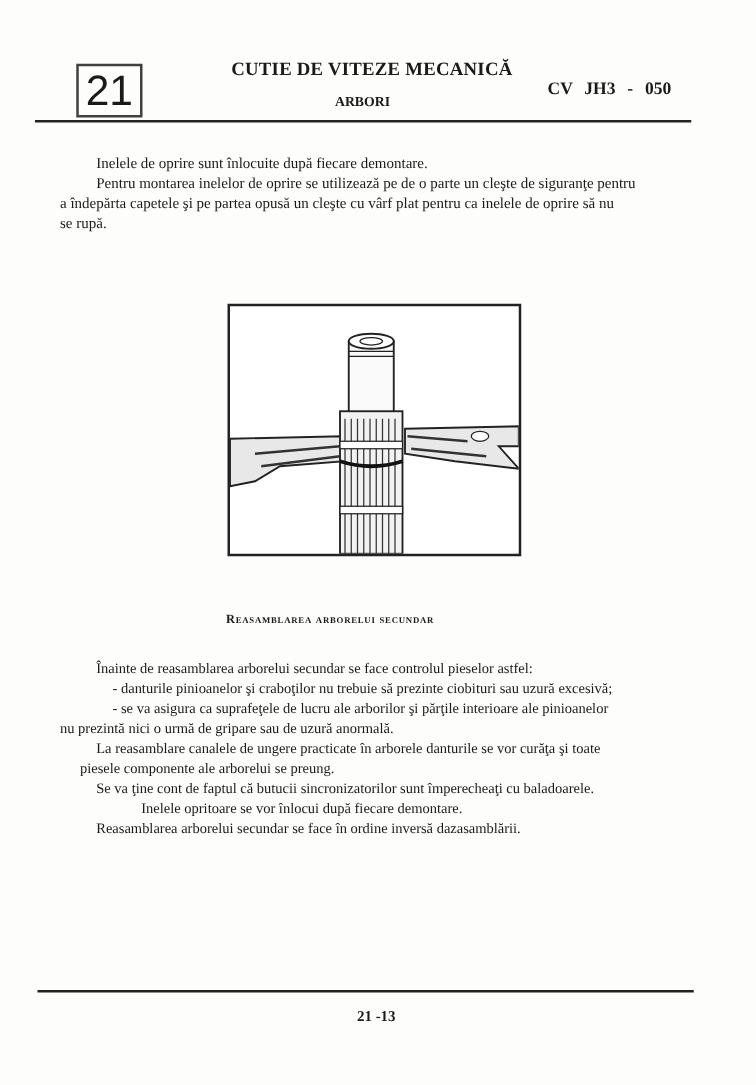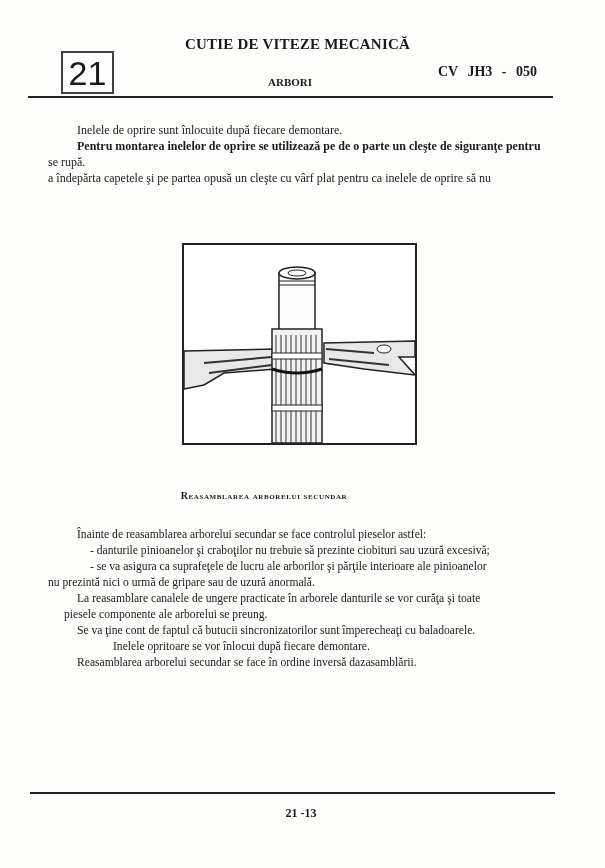--- a/index.html
+++ b/index.html
@@ -1,50 +1,50 @@
 <!DOCTYPE html>
 <html><head>
 <meta charset="utf-8">
 <style>
   html, body { margin:0; padding:0; }
   body { width:605px; height:868px; background:#fdfdfb; position:relative; overflow:hidden;
          font-family:"Liberation Serif", serif; color:#1a1a1a; }
   .chapter-box { position:absolute; left:61px; top:51px; width:53px; height:43px;
                  border:2px solid #404040; box-sizing:border-box; font-size:34px; line-height:40px;
                  text-align:center; font-family:"Liberation Sans", sans-serif; }
-  .title { position:absolute; left:185px; top:36px; font-size:15px; font-weight:bold; letter-spacing:0.2px;font-family:Liberation Serif, serif; }
+  .title { position:absolute; left:185px; top:48px; font-size:15px; font-weight:bold; letter-spacing:0.2px;font-family:Liberation Serif, serif; }
   .subtitle { position:absolute; left:268px; top:76px; font-size:11px; font-weight:bold; }
   .code { position:absolute; left:438px; top:64px; font-size:14px; font-weight:bold; word-spacing:6px; }
   .rule-top { position:absolute; left:28px; top:96px; width:525px; height:2px; background:#222; }
   .rule-bottom { position:absolute; left:30px; top:792px; width:525px; height:1.5px; background:#222; }
   .para { position:absolute; font-size:12px; line-height:16px; width:500px; }
   .p1 { left:77px; top:122px; }
-  .p2 { left:77px; top:138px;font-weight:bold; }
+  .p2 { left:77px; top:138px; }
   .p2b { left:48px; top:154px; width:540px; }
   .figure { position:absolute; left:182px; top:243px; width:235px; height:202px;
             border:2px solid #222; box-sizing:border-box; background:#fff; }
   .section-heading { position:absolute; left:0; width:528px; top:490px; text-align:center;
                      font-size:10px; font-weight:bold; font-variant:small-caps; letter-spacing:0.6px; }
   .body2 { position:absolute; font-size:11.6px; line-height:16px; }
   .footer { position:absolute; left:0; width:602px; top:806px; text-align:center; font-size:12px; font-weight:bold; }
 </style>
 </head>
 <body>
 
 <div class="chapter-box">21</div>
 <div class="title">CUTIE DE VITEZE MECANICĂ</div>
 <div class="subtitle">ARBORI</div>
 <div class="code">CV  JH3 - 050</div>
 <div class="rule-top"></div>
 
 <div class="para p1">Inelele de oprire sunt înlocuite după fiecare demontare.</div>
 <div class="para p2">Pentru montarea inelelor de oprire se utilizează pe de o parte un cleşte de siguranţe pentru</div>
 <div class="para p2b">
+  <div>a îndepărta capetele şi pe partea opusă un cleşte cu vârf plat pentru ca inelele de oprire să nu</div>
   <div>se rupă.</div>
-  <div>a îndepărta capetele şi pe partea opusă un cleşte cu vârf plat pentru ca inelele de oprire să nu</div>
 </div>
 
 <div class="figure">
   <svg width="231" height="198" viewBox="0 0 231 198">
 
     <path d="M0 106 L90 104 L92 124 L40 128 L20 140 L0 144 Z" fill="#e8e8e8" stroke="#222" stroke-width="1.5"></path>
     <path d="M20 118 L88 112 M25 128 L88 120" stroke="#333" stroke-width="2"></path>
 
     <path d="M140 98 L231 96 L231 112 L215 112 L231 130 L180 124 L140 118 Z" fill="#e8e8e8" stroke="#222" stroke-width="1.5"></path>
     <ellipse cx="200" cy="104" rx="7" ry="4" fill="#fff" stroke="#222"></ellipse>

